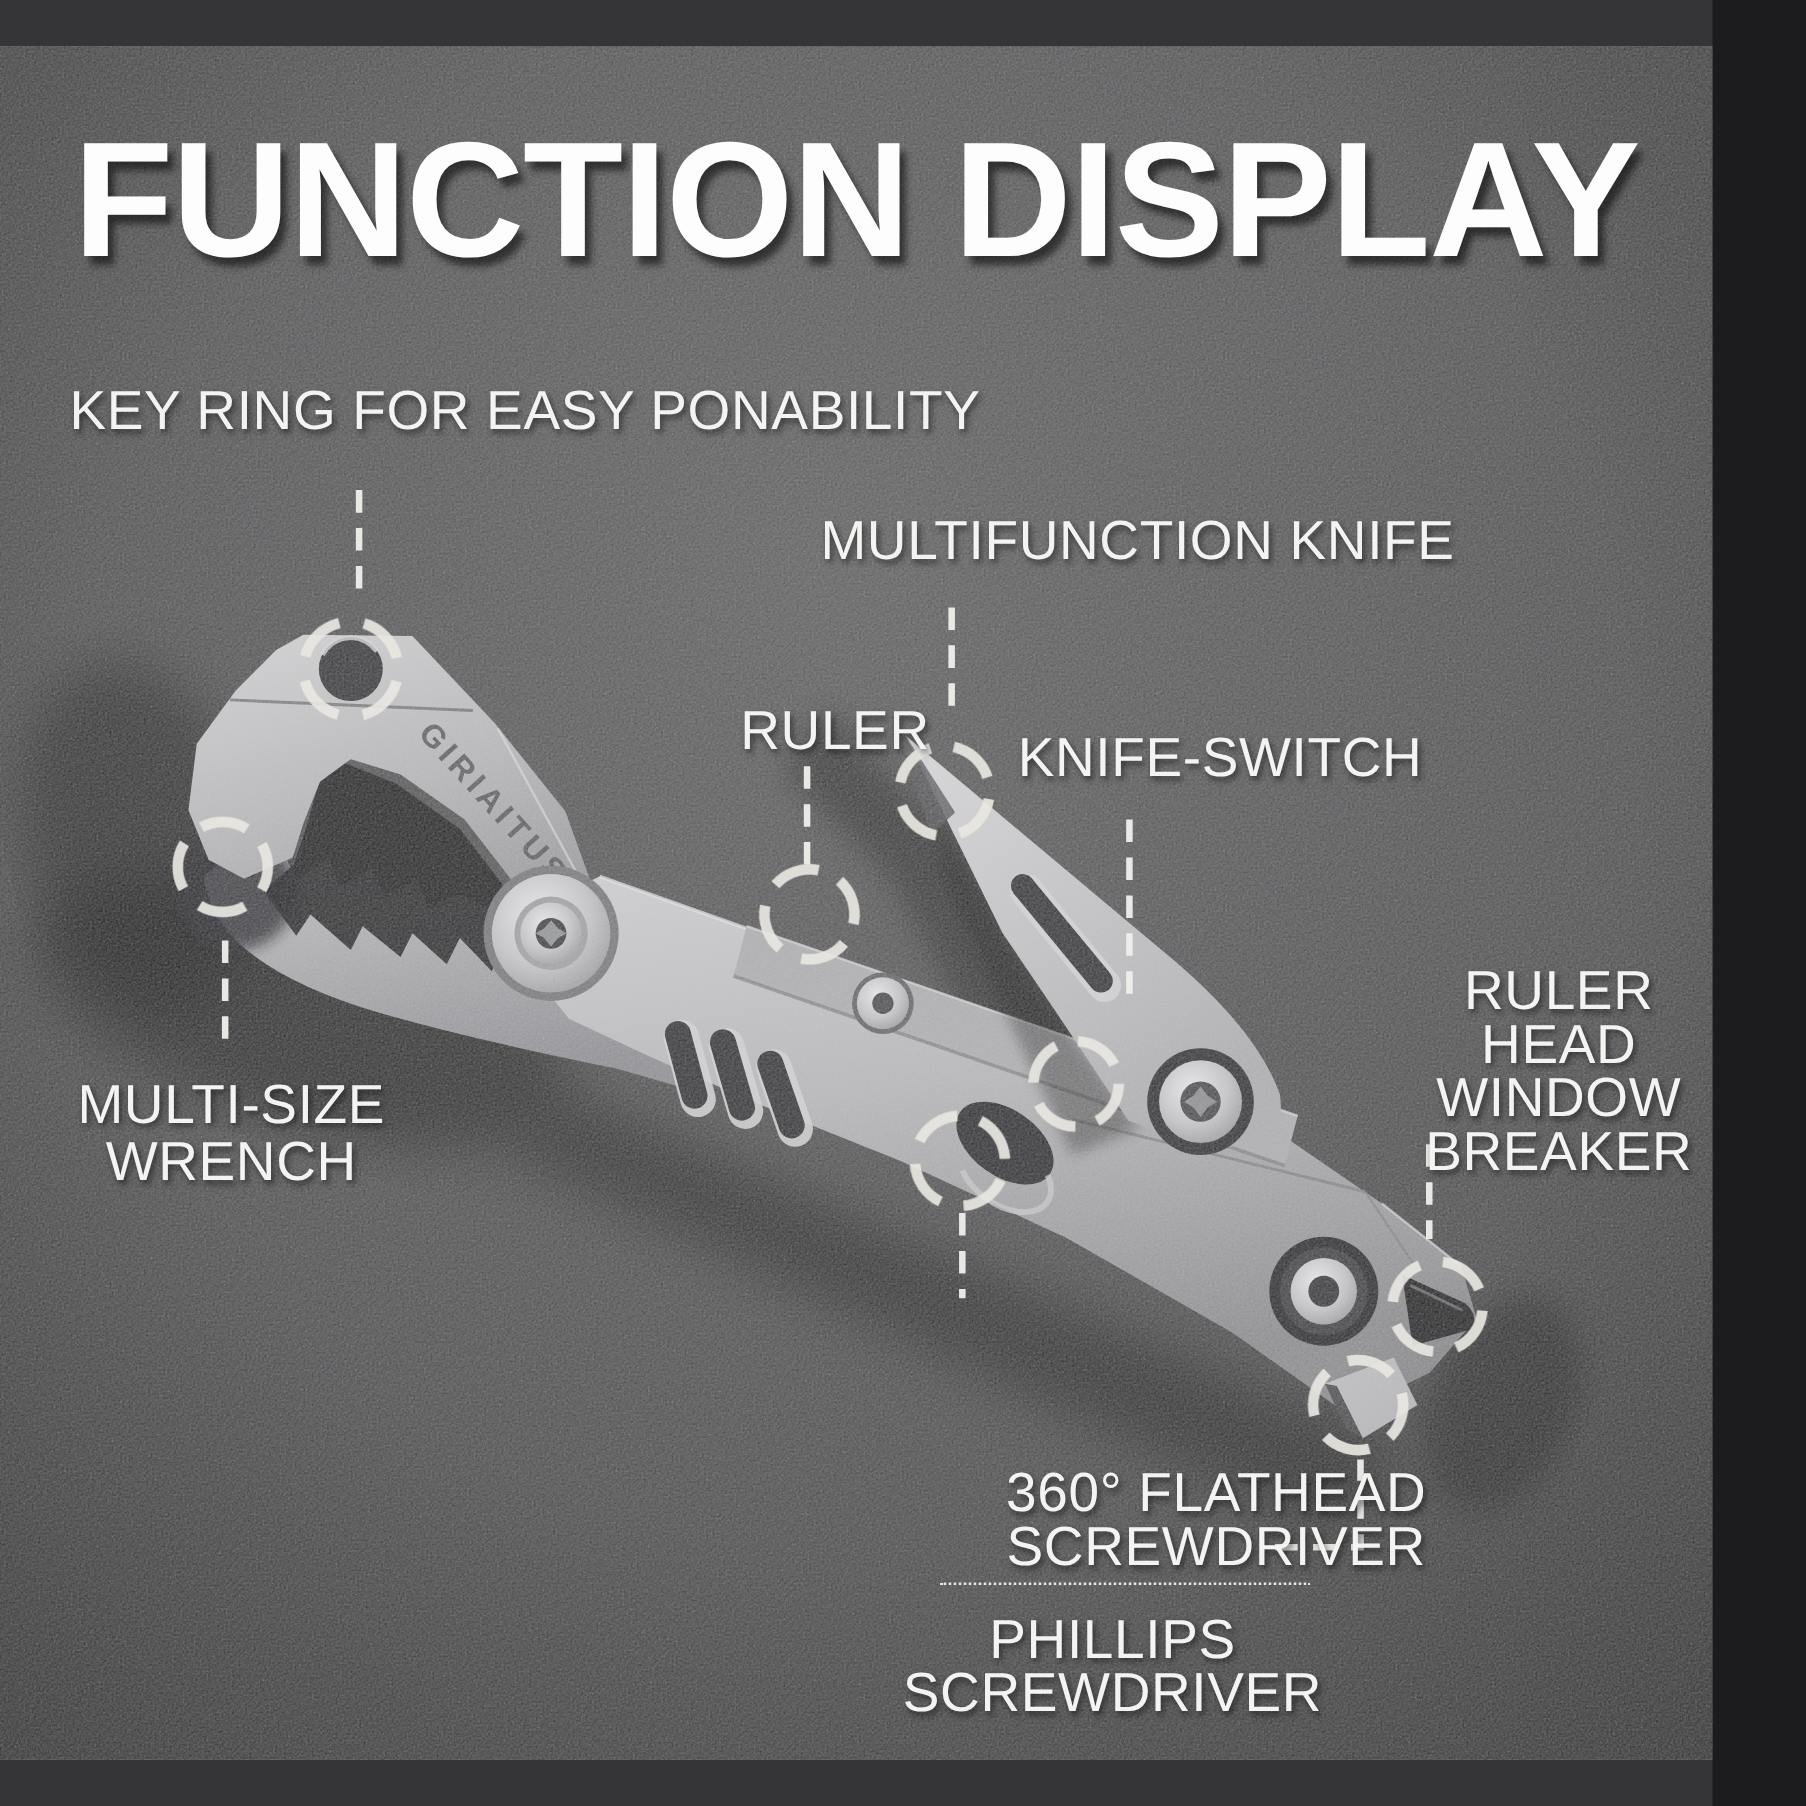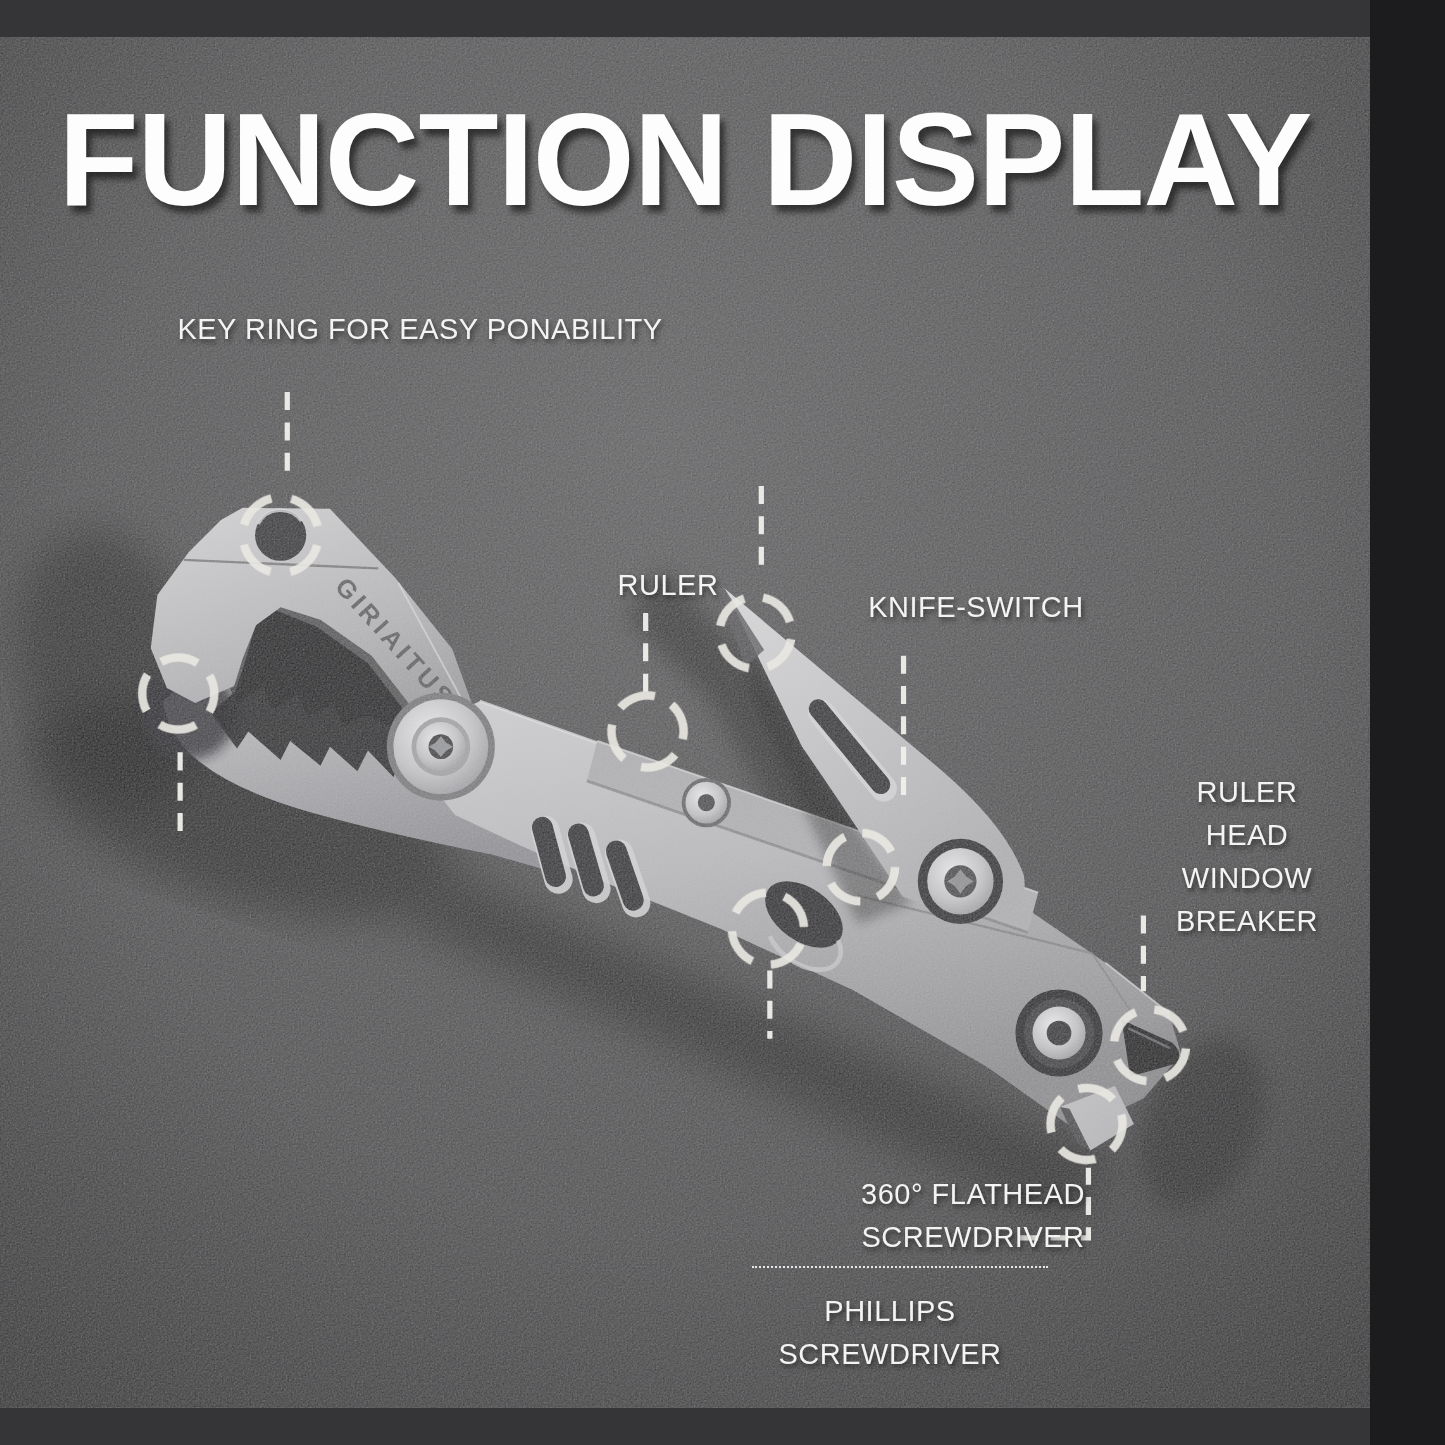--- a/index.html
+++ b/index.html
@@ -3,21 +3,21 @@
 <meta charset="utf-8">
 <style>
   html,body{margin:0;padding:0;background:#1c1c1e;}
   .stage{
     position:relative;width:1370px;height:1445px;overflow:hidden;
     background:#353537;
     font-family:"Liberation Sans", sans-serif;
   }
   .scene{position:absolute;left:0;top:0;width:100%;height:100%;display:block;}
   .label{
-    position:absolute;color:#f3f3f2;font-size:29px;line-height:46px;
+    position:absolute;color:#f3f3f2;font-size:44px;line-height:46px;
     letter-spacing:0.5px;white-space:nowrap;text-align:center;
     transform:translateX(-50%);
     text-shadow:2px 3px 5px rgba(0,0,0,0.55);
   }
   .label.multi{white-space:pre-line;}
   .page-title{
     position:absolute;left:0;right:0;top:84px;text-align:center;
     color:#fdfdfd;font-size:131px;font-weight:bold;letter-spacing:-1px;
     text-shadow:5px 7px 6px rgba(0,0,0,0.55);
     white-space:nowrap;
@@ -210,22 +210,25 @@
       <line x1="190" y1="754" x2="190" y2="838"></line>
       <line x1="812" y1="984" x2="812" y2="1056"></line>
       <line x1="1206" y1="926" x2="1206" y2="1006"></line>
       <path d="M 1076,1266 L 1148,1266 L 1148,1192"></path>
     </g>
   </svg>
 
   <div class="page-title">FUNCTION DISPLAY</div>
 
   <div class="label" style="left:420px;top:306px;">KEY RING FOR EASY PONABILITY</div>
+  <div class="label" style="left:910px;top:410px;">MULTIFUNCTION KNIFE</div>
   <div class="label" style="left:668px;top:562px;">RULER</div>
   <div class="label" style="left:976px;top:584px;">KNIFE-SWITCH</div>
+  <div class="label multi" style="left:185px;top:861px;">MULTI-SIZE
+WRENCH</div>
   <div class="label multi" style="left:1247px;top:771px;line-height:43px;">RULER HEAD
 WINDOW
 BREAKER</div>
   <div class="label multi" style="left:926px;top:1173px;line-height:43px;margin-left:47px;">360° FLATHEAD
 SCREWDRIVER</div>
   <div class="driver-divider"></div>
   <div class="label multi" style="left:890px;top:1290px;line-height:43px;">PHILLIPS
 SCREWDRIVER</div>
 
 </div>

